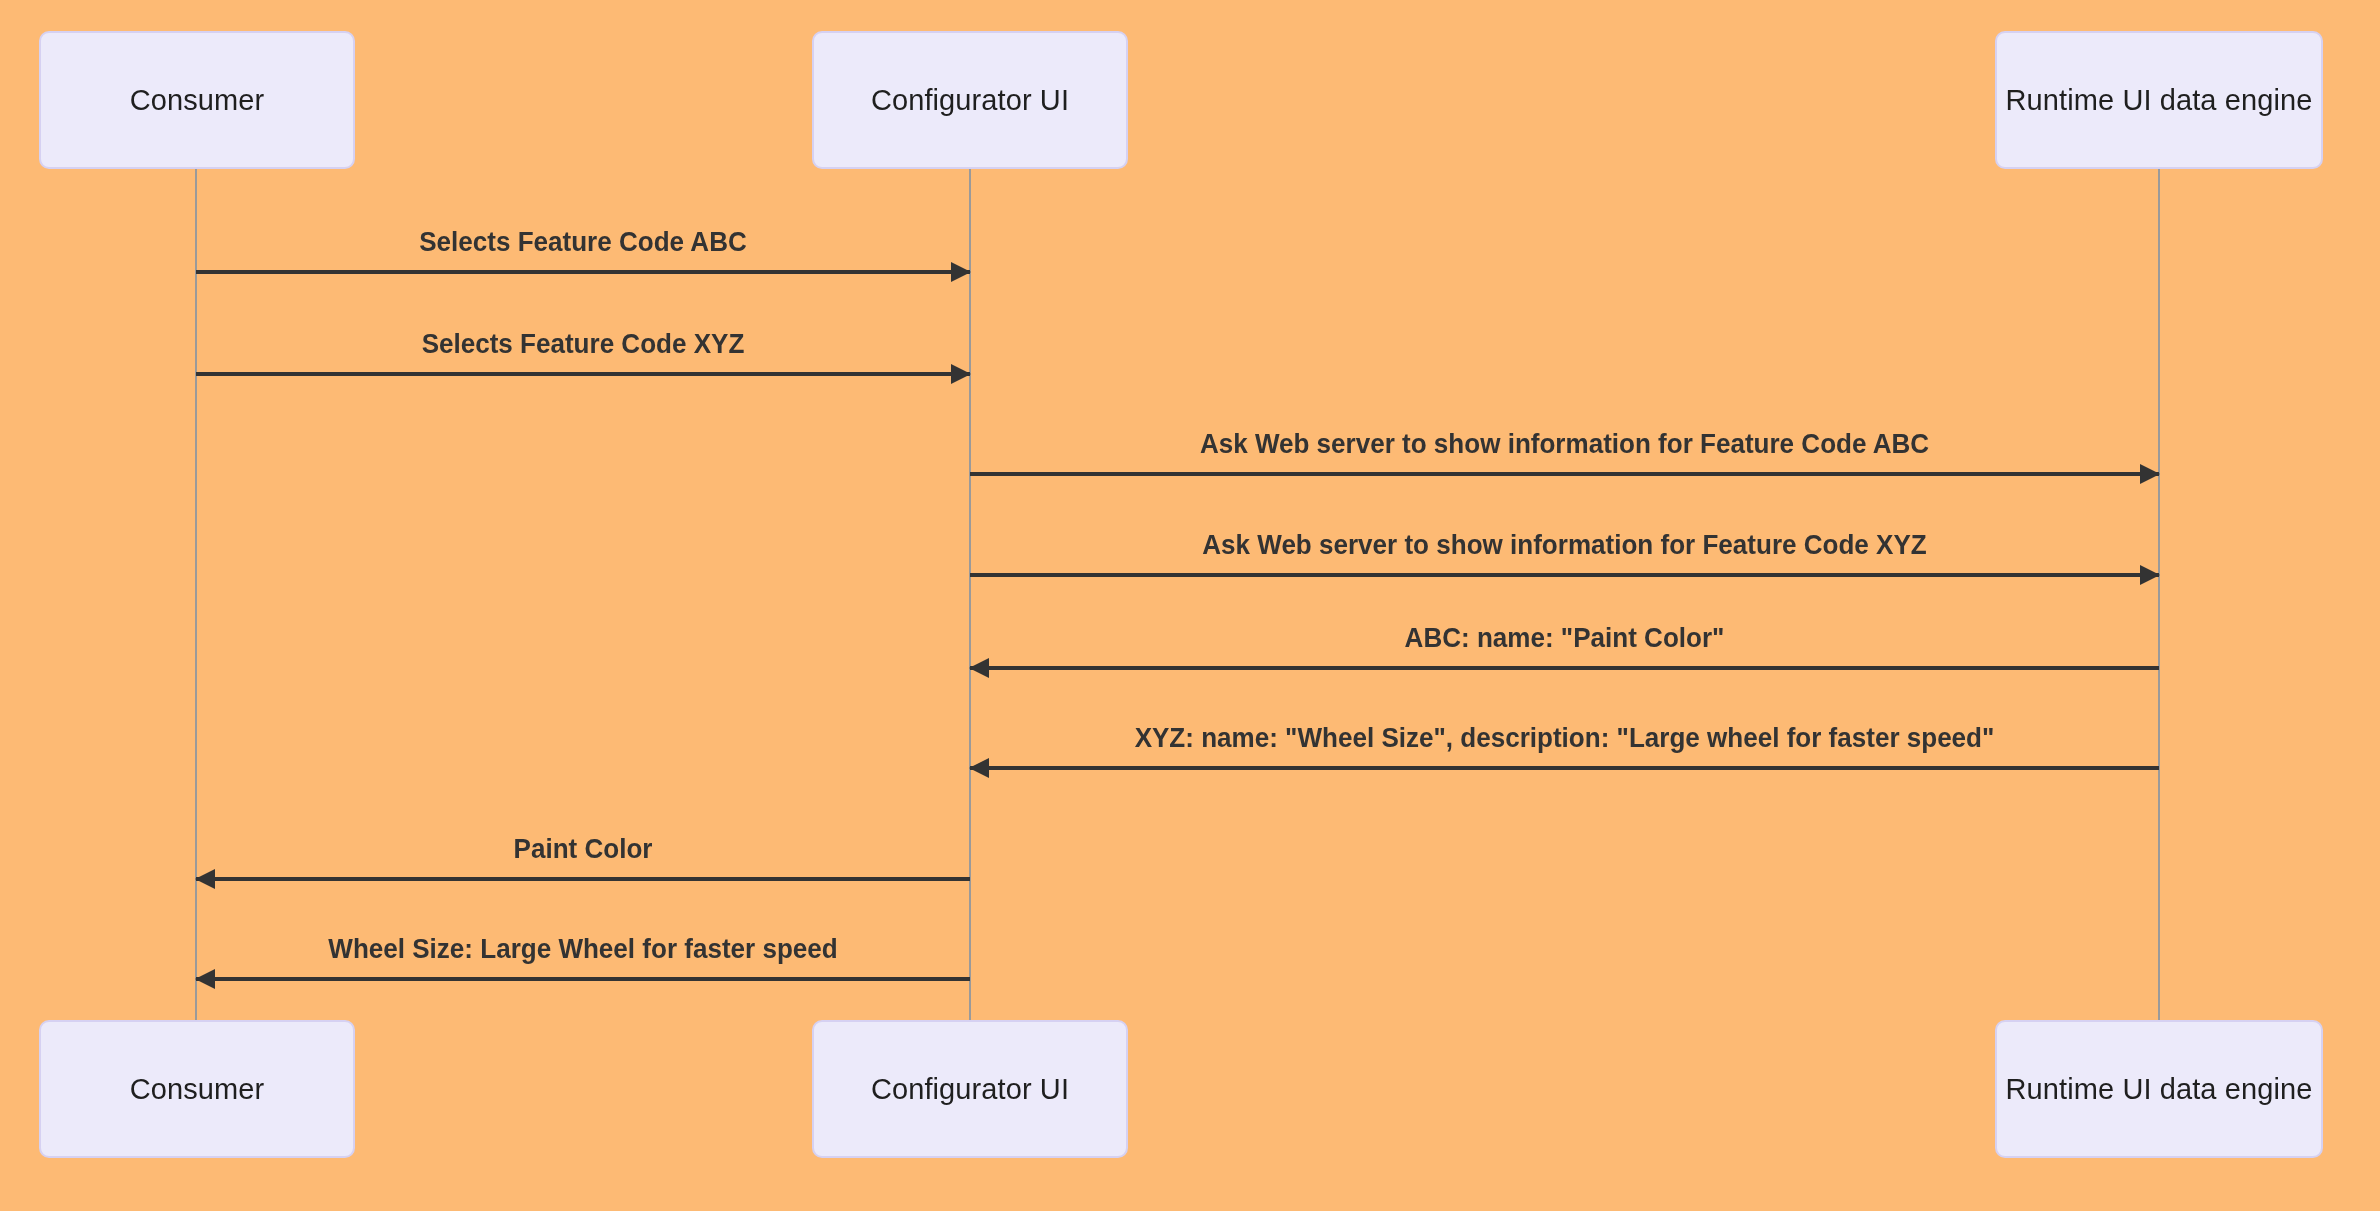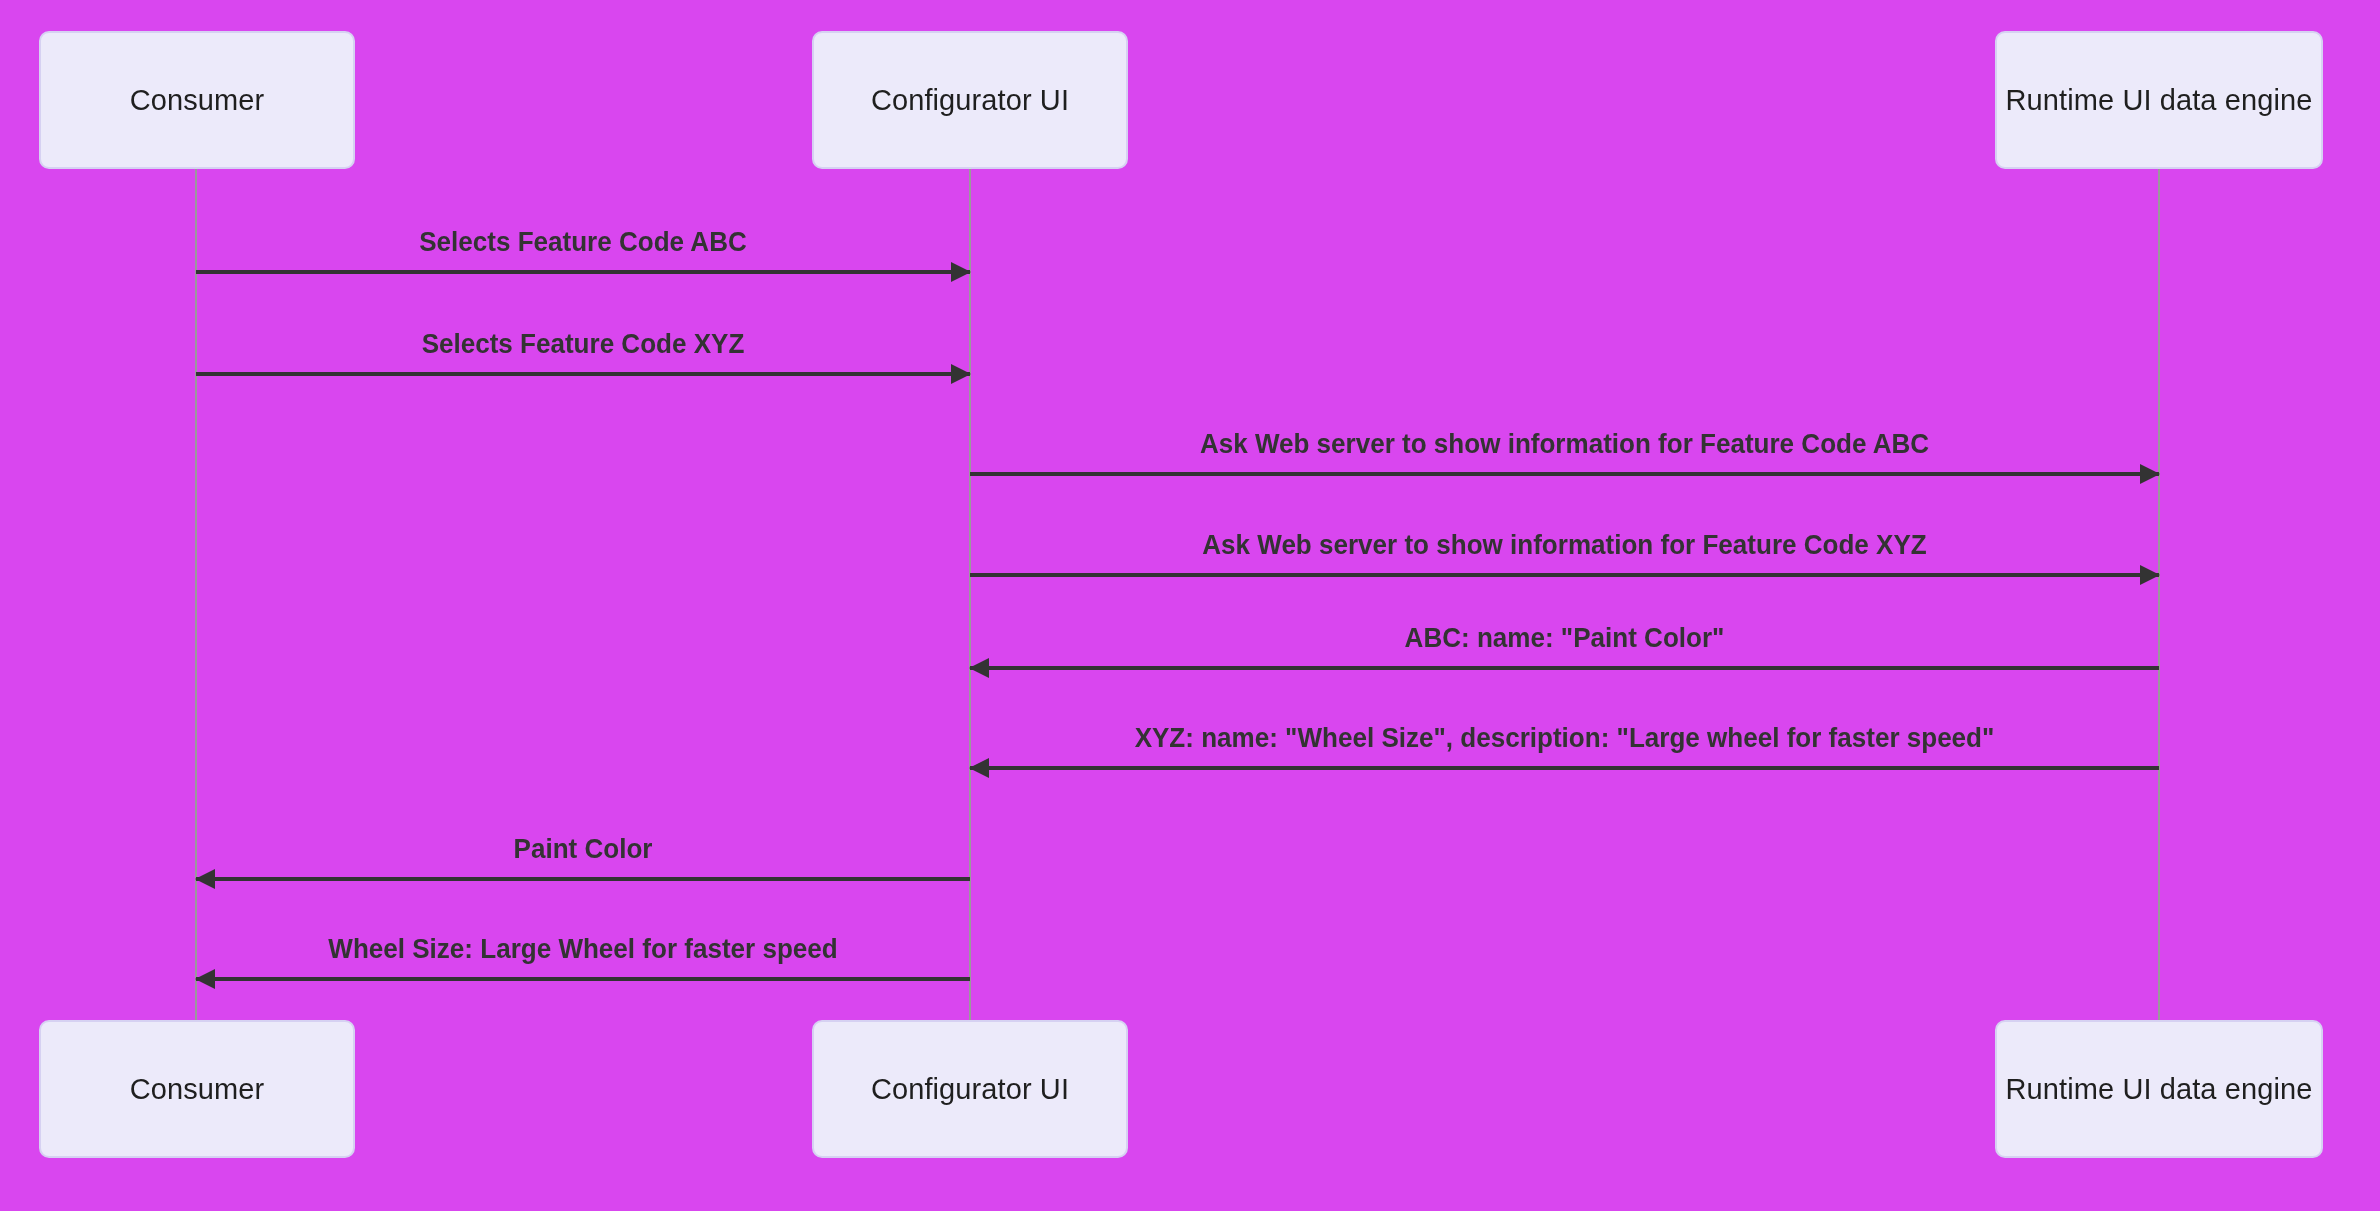--- a/index.html
+++ b/index.html
@@ -91,21 +91,21 @@
     font-weight: 700;
     color: #333333;
     white-space: nowrap;
     line-height: 1.1;
     transform: scaleX(0.93);
   }
 </style>
 </head>
 <body>
 
-<div id="diagram-root" style="width: 2380px; height: 1211px; background: #d946ef;">
+<div id="diagram-root" style="width: 2380px; height: 1211px; background: #fdba74;">
     <div class="lifeline" style="left: 195px; top: 169px; height: 851px; background: rgb(154, 154, 154);"></div>
     <div class="lifeline" style="left: 969px; top: 169px; height: 851px; background: rgb(154, 154, 154);"></div>
     <div class="lifeline" style="left: 2158px; top: 169px; height: 851px; background: rgb(154, 154, 154);"></div>
     <div class="participant-box" style="left: 39px; top: 31px; width: 316px; height: 138px; background: rgb(236, 234, 250); border-color: rgb(214, 209, 242);">
       <span class="participant-label">Consumer</span>
     </div>
     <div class="participant-box" style="left: 812px; top: 31px; width: 316px; height: 138px; background: rgb(236, 234, 250); border-color: rgb(214, 209, 242);">
       <span class="participant-label">Configurator UI</span>
     </div>
     <div class="participant-box" style="left: 1995px; top: 31px; width: 328px; height: 138px; background: rgb(236, 234, 250); border-color: rgb(214, 209, 242);">

